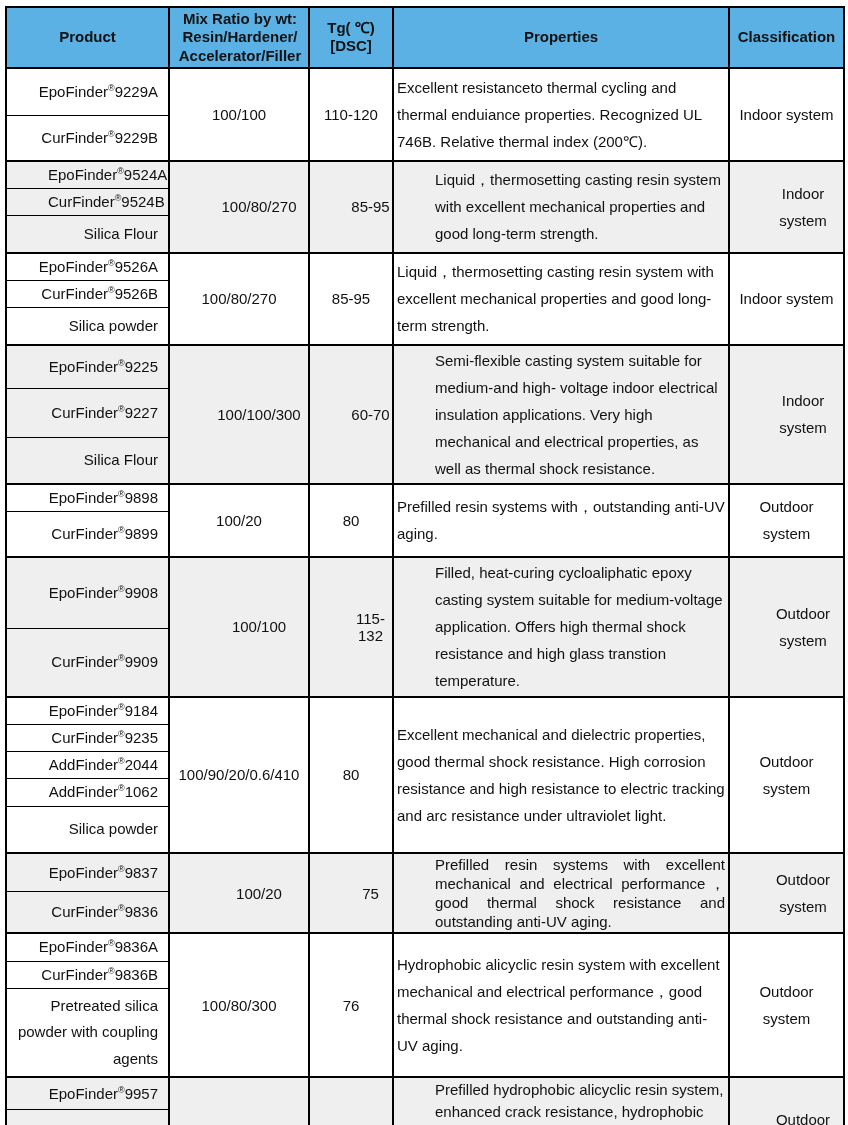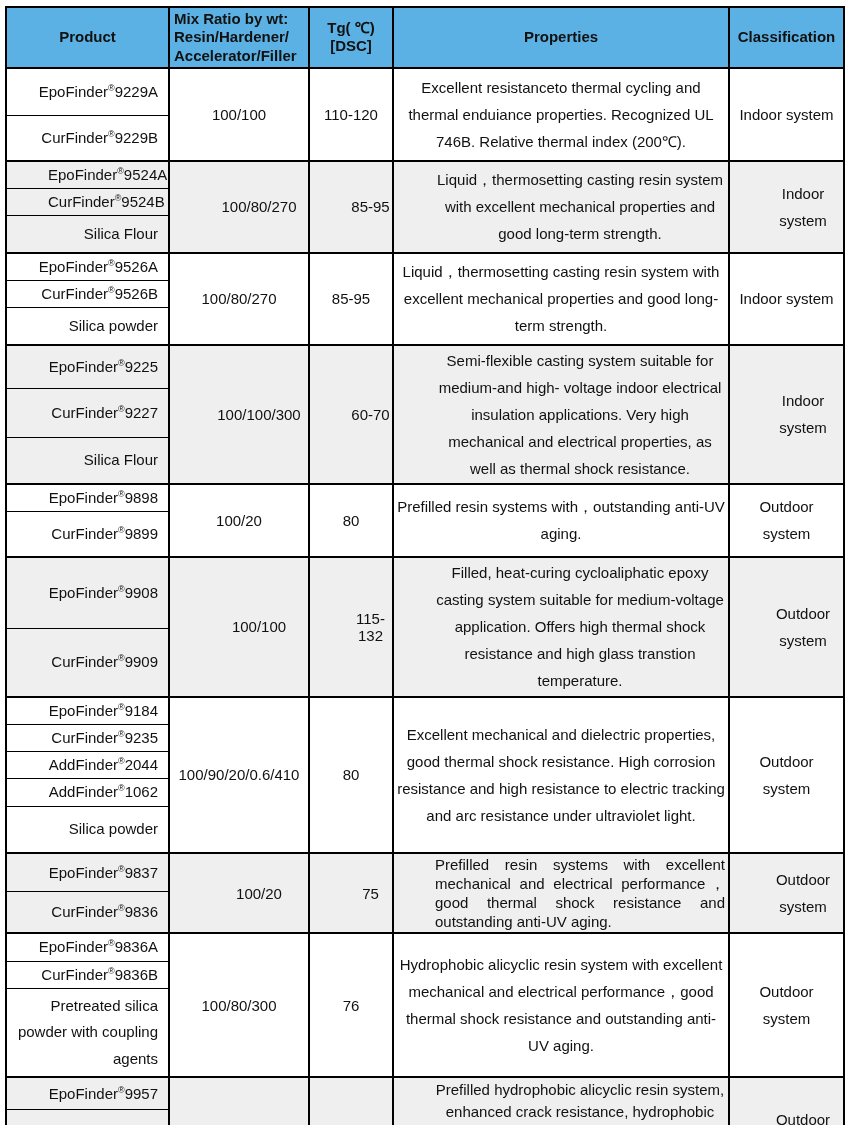--- a/index.html
+++ b/index.html
@@ -14,29 +14,29 @@
     border-collapse: collapse; table-layout: fixed;
     width: 838px; border: 2px solid #000;
   }
   th, td { border: 1px solid #000; border-left: 2px solid #000; }
   thead th {
     background: #5BB1E3; font-weight: bold; font-size: 15px;
     line-height: 1.22; text-align: center; vertical-align: middle;
     border-bottom: 2px solid #000; height: 54px; padding: 2px;
     white-space: pre-line;
   }
-  thead th.mix-header { text-align: left; padding-left: 4px; }
+  thead th.mix-header { text-align: center; padding-left: 4px; }
   td { font-size: 15px; vertical-align: middle; background: #fff; }
   tr.shaded td { background: #EFEFEF; padding-left: 41px; }
   tr.group-start td { border-top: 2px solid #000; }
   td.product { text-align: right; padding: 0 10px; line-height: 1.75; }
   td.product sup { font-size: 9px; line-height: 0; }
   td.mix { text-align: center; padding: 0 1px; margin-top: 24px; }
   td.tg { text-align: center; padding: 0 2px; }
-  td.props { text-align: center; padding: 1px 3px; line-height: 1.8; }
+  td.props { text-align: left; padding: 1px 3px; line-height: 1.8; }
   td.props.props-justify { text-align: justify; line-height: 1.27; }
   td.props.props-snug { line-height: 1.42; }
   td.cls { text-align: center; padding: 0 8px; line-height: 1.8; }
 </style>
 </head>
 <body>
 
 <table>
   <colgroup>
     <col style="width:163px">

